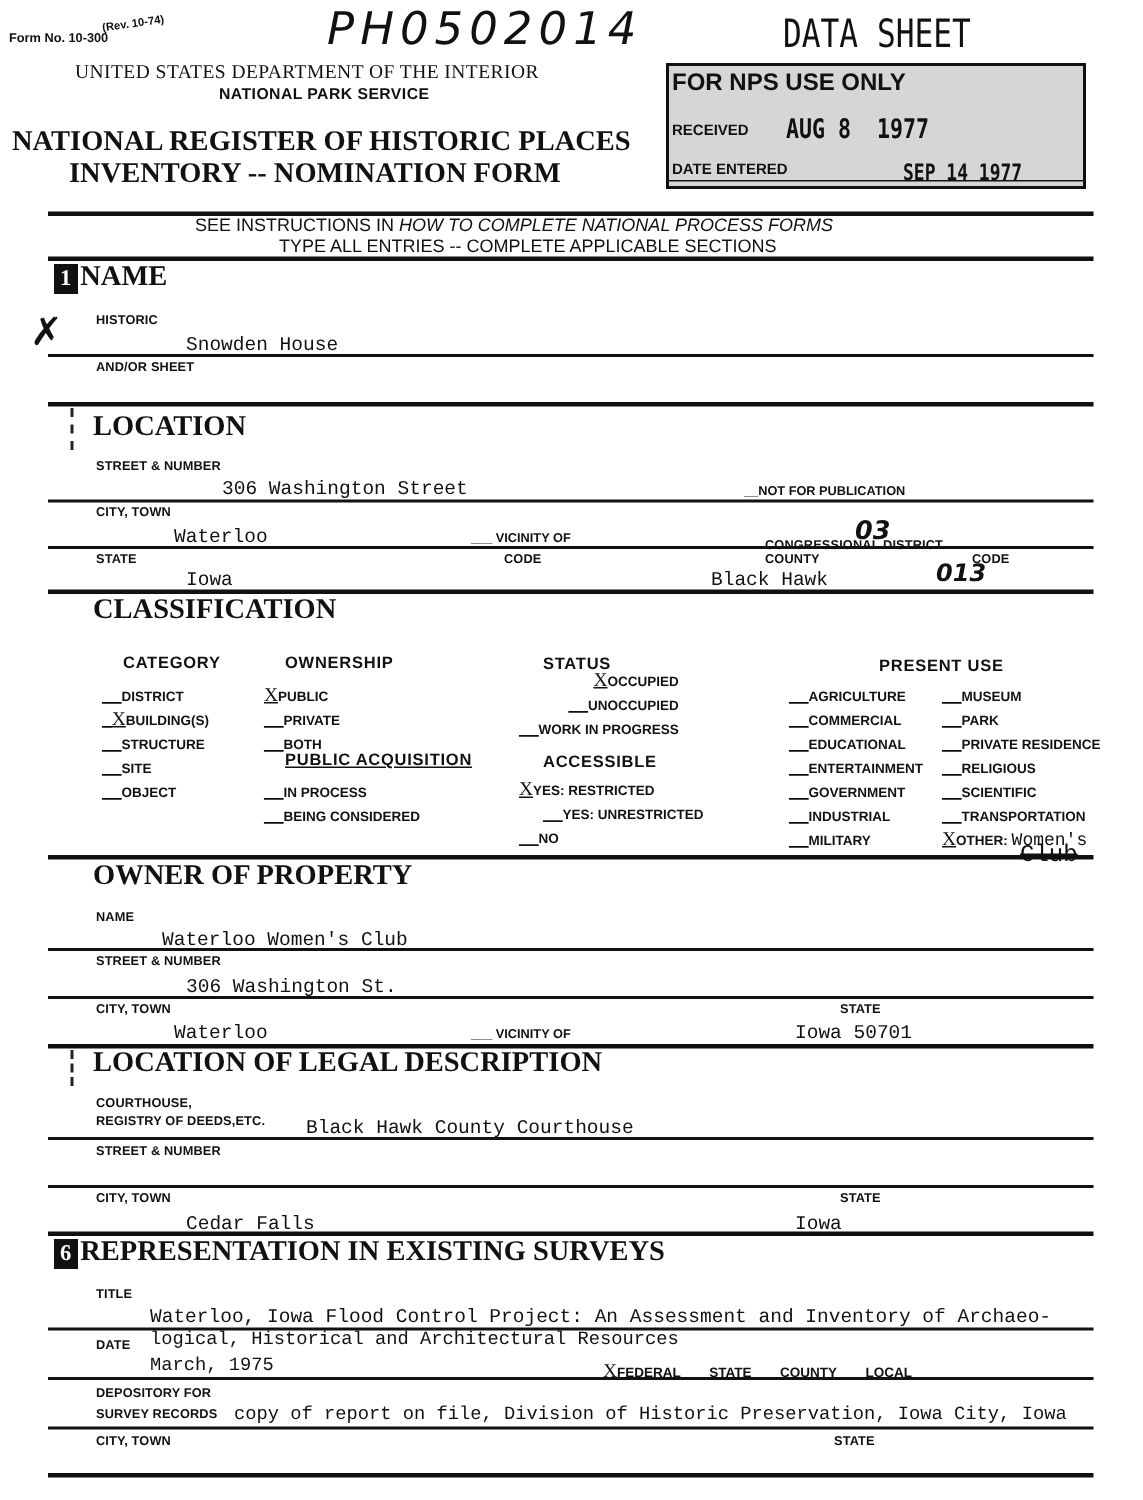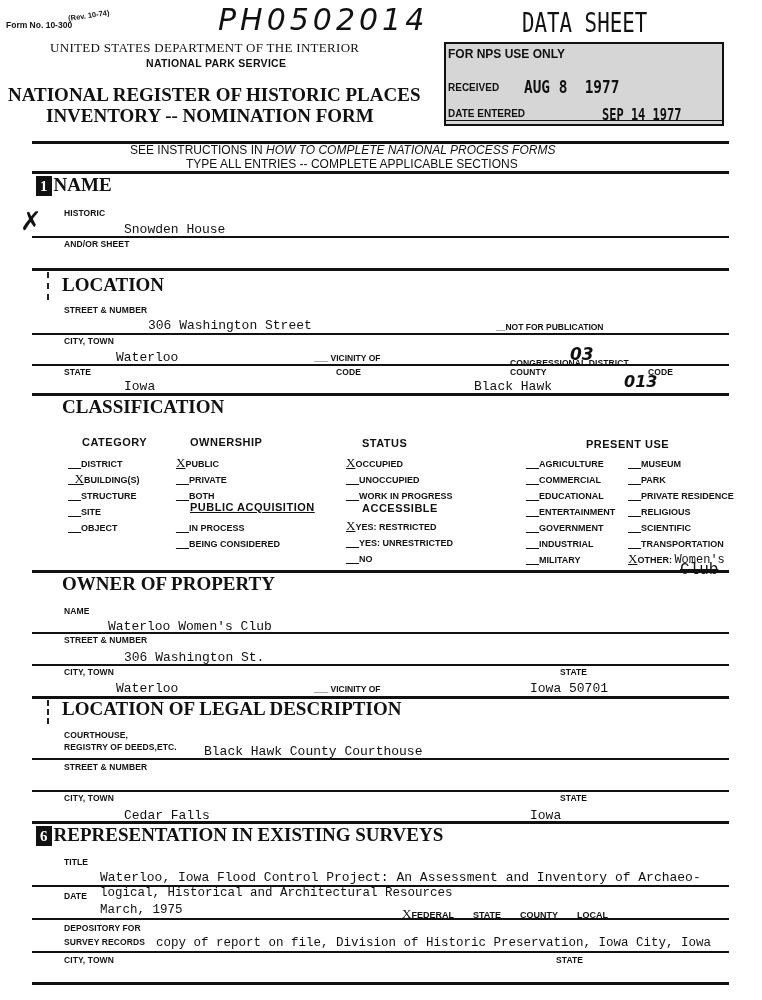--- a/index.html
+++ b/index.html
@@ -26,21 +26,21 @@
 <div class="abs" style="left:6px;top:20px;font-size:8.5px;font-weight:bold;">Form No. 10-300</div>
 <div class="abs" style="left:68px;top:11px;font-size:7.5px;font-weight:bold;transform:rotate(-8deg);">(Rev. 10-74)</div>
 <div class="abs hand" style="left:218px;top:2px;font-size:30px;letter-spacing:4px;">PH0502014</div>
 <div class="abs serif" style="left:50px;top:40px;font-size:13px;letter-spacing:0.3px;">UNITED STATES DEPARTMENT OF THE INTERIOR</div>
 <div class="abs" style="left:146px;top:57px;font-size:10.5px;font-weight:bold;letter-spacing:0.3px;">NATIONAL PARK SERVICE</div>
 <div class="abs serif" style="left:8px;top:84px;font-size:19px;font-weight:bold;">NATIONAL REGISTER OF HISTORIC PLACES</div>
 <div class="abs serif" style="left:46px;top:105px;font-size:19px;font-weight:bold;">INVENTORY -- NOMINATION FORM</div>
 <div class="abs" style="left:522px;top:8px;font-size:26px;font-family:'DejaVu Sans Mono',monospace;transform:scaleX(0.8);transform-origin:left;">DATA SHEET</div>
 
 <div class="nps-box">
-  <div class="abs" style="left:2px;top:3px;font-size:12px;font-weight:bold;">FOR NPS USE ONLY</div>
+  <div class="abs" style="left:2px;top:3px;font-size:16px;font-weight:bold;">FOR NPS USE ONLY</div>
   <div class="abs" style="left:2px;top:38px;font-size:10px;font-weight:bold;">RECEIVED</div>
   <div class="abs" style="left:78px;top:32px;font-size:18px;font-weight:bold;font-family:'DejaVu Sans Mono',monospace;transform:scaleX(0.8);transform-origin:left;white-space:pre;">AUG 8  1977</div>
   <div class="abs" style="left:2px;top:64px;font-size:10px;font-weight:bold;">DATE ENTERED</div>
   <div class="abs" style="left:156px;top:62px;font-size:15px;font-weight:bold;font-family:'DejaVu Sans Mono',monospace;transform:scaleX(0.8);transform-origin:left;">SEP 14 1977</div>
   <div class="abs" style="left:0;right:0;top:76px;height:1px;background:#111;"></div>
 </div>
 
 <div class="rule thick" style="left:32px;width:697px;top:141px;"></div>
 <div class="abs" style="left:130px;top:143px;font-size:12px;white-space:nowrap;">
   <span>SEE INSTRUCTIONS IN </span><i>HOW TO COMPLETE NATIONAL PROCESS FORMS</i>
@@ -97,29 +97,29 @@
   <div class="opt" style="height:16px;"><span class="mark">__</span><span>PRIVATE</span></div>
   <div class="opt" style="height:16px;"><span class="mark">__</span><span>BOTH</span></div>
 </div>
 <div class="abs colhead" style="left:190px;top:501px;text-decoration:underline;">PUBLIC ACQUISITION</div>
 <div class="abs" style="left:176px;top:519px;">
   <div class="opt" style="height:16px;"><span class="mark">__</span><span>IN PROCESS</span></div>
   <div class="opt" style="height:16px;"><span class="mark">__</span><span>BEING CONSIDERED</span></div>
 </div>
 
 <div class="abs colhead" style="left:362px;top:437px;">STATUS</div>
-<div class="abs" style="left:346px;top:455px;">
+<div class="abs" style="left:346px;top:445px;text-align:right;">
   <div class="opt" style="height:16px;"><span class="mark">X</span><span>OCCUPIED</span></div>
   <div class="opt" style="height:16px;"><span class="mark">__</span><span>UNOCCUPIED</span></div>
   <div class="opt" style="height:16px;"><span class="mark">__</span><span>WORK IN PROGRESS</span></div>
 </div>
 <div class="abs colhead" style="left:362px;top:502px;">ACCESSIBLE</div>
 <div class="abs" style="left:346px;top:518px;">
   <div class="opt" style="height:16px;"><span class="mark">X</span><span>YES: RESTRICTED</span></div>
-  <div class="opt" style="height:16px;"><span class="mark">__</span><span>YES: UNRESTRICTED</span></div>
+  <div class="opt" style="height:16px;margin-left:16px;"><span class="mark">__</span><span>YES: UNRESTRICTED</span></div>
   <div class="opt" style="height:16px;"><span class="mark">__</span><span>NO</span></div>
 </div>
 
 <div class="abs colhead" style="left:586px;top:438px;">PRESENT USE</div>
 <div class="abs" style="left:526px;top:455px;">
   <div class="opt" style="height:16px;"><span class="mark">__</span><span>AGRICULTURE</span></div>
   <div class="opt" style="height:16px;"><span class="mark">__</span><span>COMMERCIAL</span></div>
   <div class="opt" style="height:16px;"><span class="mark">__</span><span>EDUCATIONAL</span></div>
   <div class="opt" style="height:16px;"><span class="mark">__</span><span>ENTERTAINMENT</span></div>
   <div class="opt" style="height:16px;"><span class="mark">__</span><span>GOVERNMENT</span></div>

